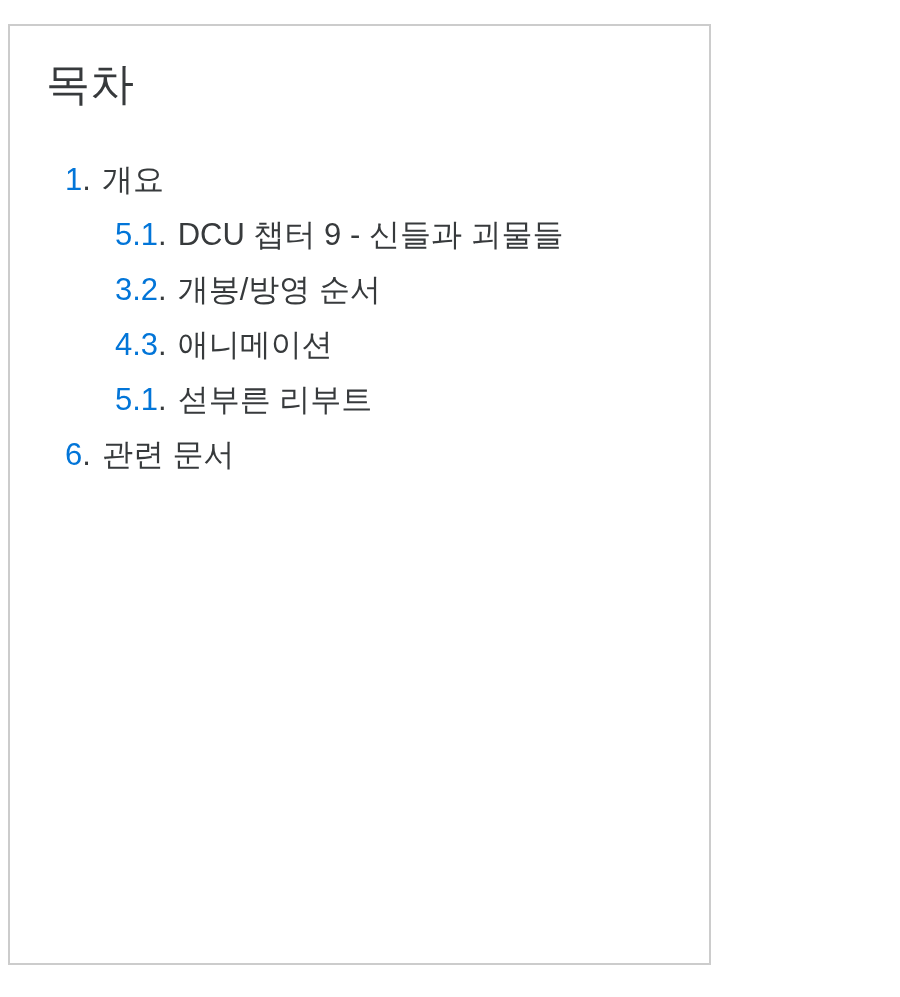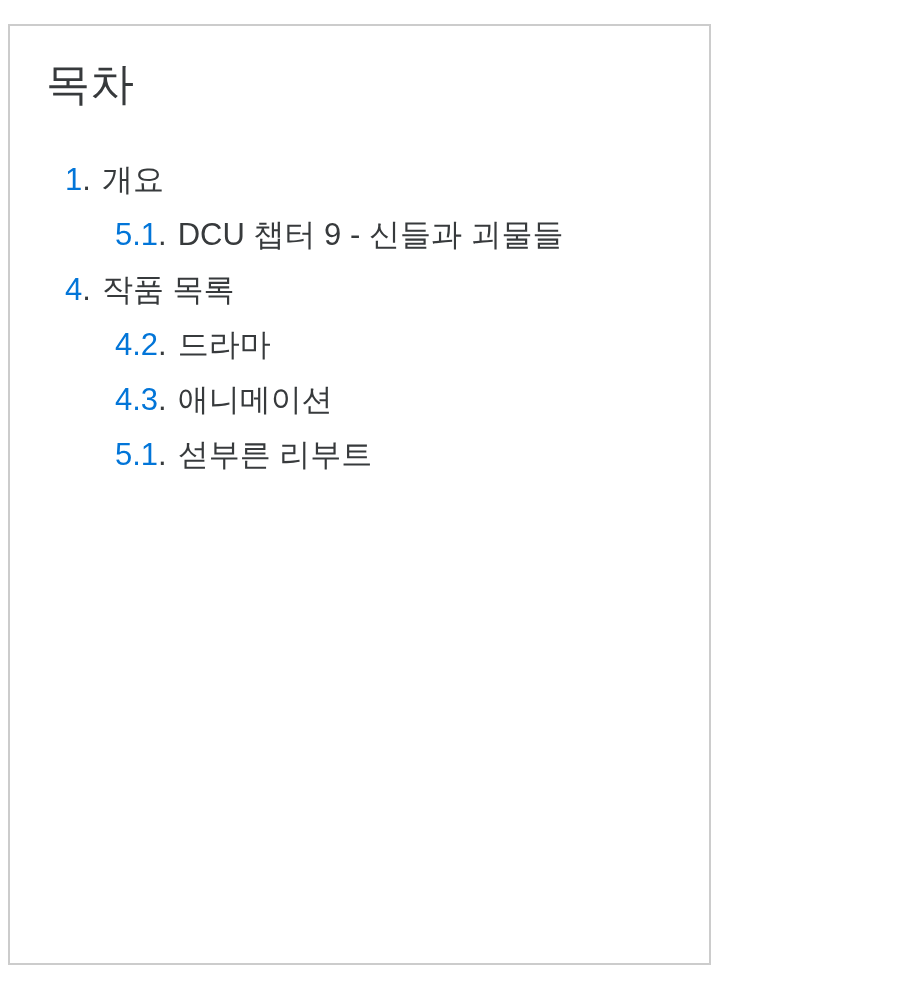--- a/index.html
+++ b/index.html
@@ -57,27 +57,27 @@
 
 <div class="toc-box">
   <div class="toc-title">목차</div>
   <div class="toc-list">
   <div class="toc-item lvl-1"><a class="toc-num">1</a><span class="toc-dot">.</span><span class="toc-label">개요</span></div>
 
 
 
   <div class="toc-item lvl-2"><a class="toc-num">5.1</a><span class="toc-dot">.</span><span class="toc-label">DCU 챕터 9 - 신들과 괴물들</span></div>
 
-
-  <div class="toc-item lvl-1"><a class="toc-num">4</a><span class="toc-dot">.</span><span class="toc-label">작품 목록</span></div>
+  <div class="toc-item lvl-2"><a class="toc-num">3.2</a><span class="toc-dot">.</span><span class="toc-label">개봉/방영 순서</span></div>
 
 
-  <div class="toc-item lvl-2"><a class="toc-num">4.2</a><span class="toc-dot">.</span><span class="toc-label">드라마</span></div>
+
 
   <div class="toc-item lvl-2"><a class="toc-num">4.3</a><span class="toc-dot">.</span><span class="toc-label">애니메이션</span></div>
 
 
   <div class="toc-item lvl-2"><a class="toc-num">5.1</a><span class="toc-dot">.</span><span class="toc-label">섣부른 리부트</span></div>
 
 
 
+  <div class="toc-item lvl-1"><a class="toc-num">6</a><span class="toc-dot">.</span><span class="toc-label">관련 문서</span></div>
 </div>
 </div>
 
 </body></html>

